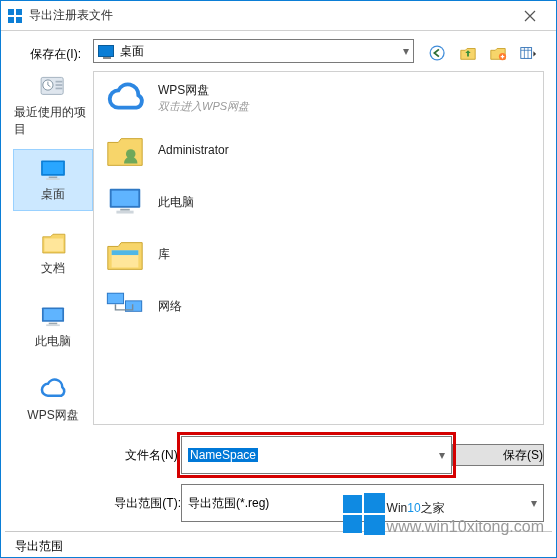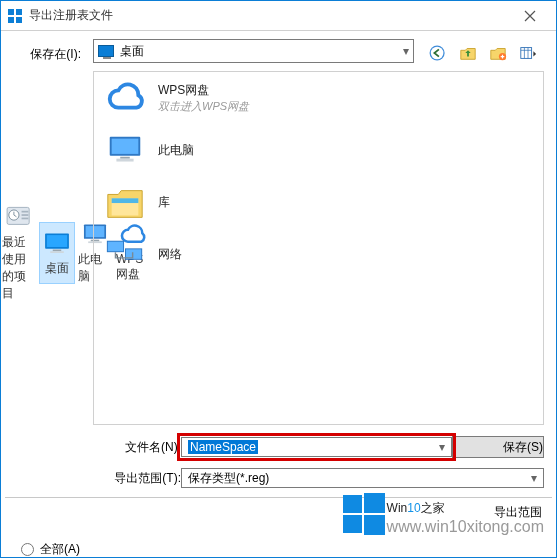--- a/index.html
+++ b/index.html
@@ -15,43 +15,43 @@
   .row-savein .lbl{width:72px;text-align:right;padding-right:4px;}
   .row-savein .combo{flex:1;height:24px;border:1px solid #7a7a7a;background:#fff;display:flex;align-items:center;padding:0 4px;gap:6px;position:relative;}
   .row-savein .combo .desk-icon{width:16px;height:12px;background:#0b7ed6;border:1px solid #0a5b99;position:relative;}
   .row-savein .combo .desk-icon::after{content:'';position:absolute;left:4px;width:8px;height:2px;background:#888;bottom:-3px;}
   .row-savein .combo .cdown{margin-left:auto;color:#666;}
   .row-savein .tb-icons{display:flex;gap:10px;padding:0 6px;}
   .tb-icons .ico{width:20px;height:20px;display:flex;align-items:center;justify-content:center;cursor:pointer;}
   .ico svg{width:18px;height:18px;}
   
   .bodyarea{display:flex;height:360px;}
-  .sidebar{width:92px;border-right:none;display:flex;flex-direction:row;align-items:center;padding-top:4px;gap:2px;}
+  .sidebar{width:92px;border-right:none;display:flex;flex-direction:column;align-items:flex-end;padding-top:4px;gap:12px;}
   .sidebar .sitem{width:80px;height:62px;display:flex;flex-direction:column;align-items:center;justify-content:center;gap:2px;cursor:pointer;border:1px solid transparent;}
   .sidebar .sitem.sel{background:#cce8ff;border:1px solid #99d1ff;}
   .sidebar .sitem .stxt{font-size:12px;color:#333;}
   .sidebar .sicon{width:34px;height:28px;display:flex;align-items:center;justify-content:center;}
   .filepane{flex:1;border:1px solid #d0d0d0;margin:0 12px 6px 0;overflow:auto;}
   .fileitem{display:flex;align-items:center;height:52px;padding:0 10px;gap:12px;}
   .fileitem .ficon{width:42px;height:42px;display:flex;align-items:center;justify-content:center;}
   .fileitem .finfo{display:flex;flex-direction:column;}
   .fileitem .finfo .fname{color:#222;}
   .fileitem .finfo .fsub{color:#9a9a9a;font-size:11px;font-style:italic;}
   
   .field-row{display:flex;align-items:center;padding:5px 12px;}
   .field-row .flbl{width:168px;text-align:right;}
-  .field-row .fcombo{flex:1;height:20px;border:1px solid #7a7a7a;background:#fff;display:flex;align-items:center;padding:0 6px;position:relative;}
+  .field-row .fcombo{flex:1;height:38px;border:1px solid #7a7a7a;background:#fff;display:flex;align-items:center;padding:0 6px;position:relative;}
   .field-row .fcombo .cdown{margin-left:auto;color:#666;}
   .field-row .fcombo.highlight{outline:3px solid #d40000;outline-offset:1px;}
   .field-row .fcombo .selected-text{background:#0078d7;color:#fff;padding:0 2px;}
   .field-row .btn{width:92px;height:22px;border:1px solid #7a7a7a;background:#e1e1e1;text-align:right;line-height:20px;cursor:pointer;}
   
   .divider{border-top:1px solid #c8c8c8;margin:4px 4px 0 4px;}
   .scope{padding:6px 14px 6px 14px;}
-  .scope .stitle{margin-bottom:6px;text-align:right;}
+  .scope .stitle{margin-bottom:6px;}
   .radio-row{display:flex;align-items:center;gap:6px;padding:4px 6px;margin-top:16px;}
   .radio-row input{width:13px;height:13px;}
   
   .watermark{position:absolute;right:12px;bottom:20px;display:flex;align-items:center;}
   .watermark .wtext .big{font-size:22px;color:#222;font-weight:500;}
   .watermark .wtext .big span.k{color:#1393e8;}
   .watermark .wtext .site{font-size:16px;color:#999;}
 </style>
 </head>
 <body>
@@ -136,20 +136,29 @@
               <rect x="8" y="6" width="24" height="14" fill="#29a6ff"></rect>
               <rect x="15" y="23" width="10" height="2" fill="#9aa6af"></rect>
               <rect x="12" y="25" width="16" height="2" fill="#cfd6dc"></rect>
             </svg>
         </div>
         <span class="stxt">桌面</span>
       </div>
       <div class="sitem">
         <div class="sicon">
           <svg viewBox="0 0 40 32">
+              <path d="M8 8h9l3-3h14v22H8z" fill="#f7d56a" stroke="#caa32c"></path>
+              <rect x="10" y="10" width="22" height="15" fill="#ffe69a"></rect>
+            </svg>
+        </div>
+        <span class="stxt">文档</span>
+      </div>
+      <div class="sitem">
+        <div class="sicon">
+          <svg viewBox="0 0 40 32">
               <rect x="7" y="4" width="26" height="17" rx="1" fill="#2f78c4"></rect>
               <rect x="9" y="6" width="22" height="13" fill="#5fb4ff"></rect>
               <rect x="15" y="22" width="10" height="2" fill="#9aa6af"></rect>
               <rect x="12" y="24" width="16" height="2" fill="#cfd6dc"></rect>
             </svg>
         </div>
         <span class="stxt">此电脑</span>
       </div>
       <div class="sitem">
         <div class="sicon">
@@ -164,20 +173,32 @@
     <div class="filepane">
       <div class="fileitem">
         <div class="ficon">
           <svg viewBox="0 0 44 40">
               <path d="M15 30a9 9 0 0 1 0-18 11 11 0 0 1 21 5 7 7 0 0 1-2 13z" fill="none" stroke="#2d87e2" stroke-width="4"></path>
             </svg>
         </div>
         <div class="finfo">
           <span class="fname">WPS网盘</span>
           <span class="fsub">双击进入WPS网盘</span>
+        </div>
+      </div>
+      <div class="fileitem">
+        <div class="ficon">
+          <svg viewBox="0 0 44 40">
+              <path d="M4 12h11l3-4h22v28H4z" fill="#f7d56a" stroke="#caa32c"></path>
+              <circle cx="28" cy="24" r="5" fill="#6fa85a"></circle>
+              <path d="M21 34c0-5 4-7 7-7s7 2 7 7" fill="#6fa85a"></path>
+            </svg>
+        </div>
+        <div class="finfo">
+          <span class="fname">Administrator</span>
         </div>
       </div>
       <div class="fileitem">
         <div class="ficon">
           <svg viewBox="0 0 44 40">
               <rect x="6" y="6" width="32" height="20" rx="1" fill="#2f78c4"></rect>
               <rect x="8" y="8" width="28" height="16" fill="#5fb4ff"></rect>
               <rect x="17" y="27" width="10" height="2" fill="#9aa6af"></rect>
               <rect x="13" y="29" width="18" height="3" fill="#cfd6dc"></rect>
             </svg>
@@ -220,21 +241,21 @@
     <div class="fcombo highlight">
       <span class="selected-text">NameSpace</span>
       <span class="cdown">▾</span>
     </div>
     <div class="btn">保存(S)</div>
   </div>
 
   <div class="field-row">
     <span class="flbl">导出范围(T):</span>
     <div class="fcombo">
-      <span>保存类型(*.reg)</span>
+      <span>导出范围(*.reg)</span>
       <span class="cdown">▾</span>
     </div>
   </div>
 
   <div class="divider"></div>
 
   <div class="scope">
     <div class="stitle">导出范围</div>
     <label class="radio-row">
       <input type="radio" name="scope" style="">

